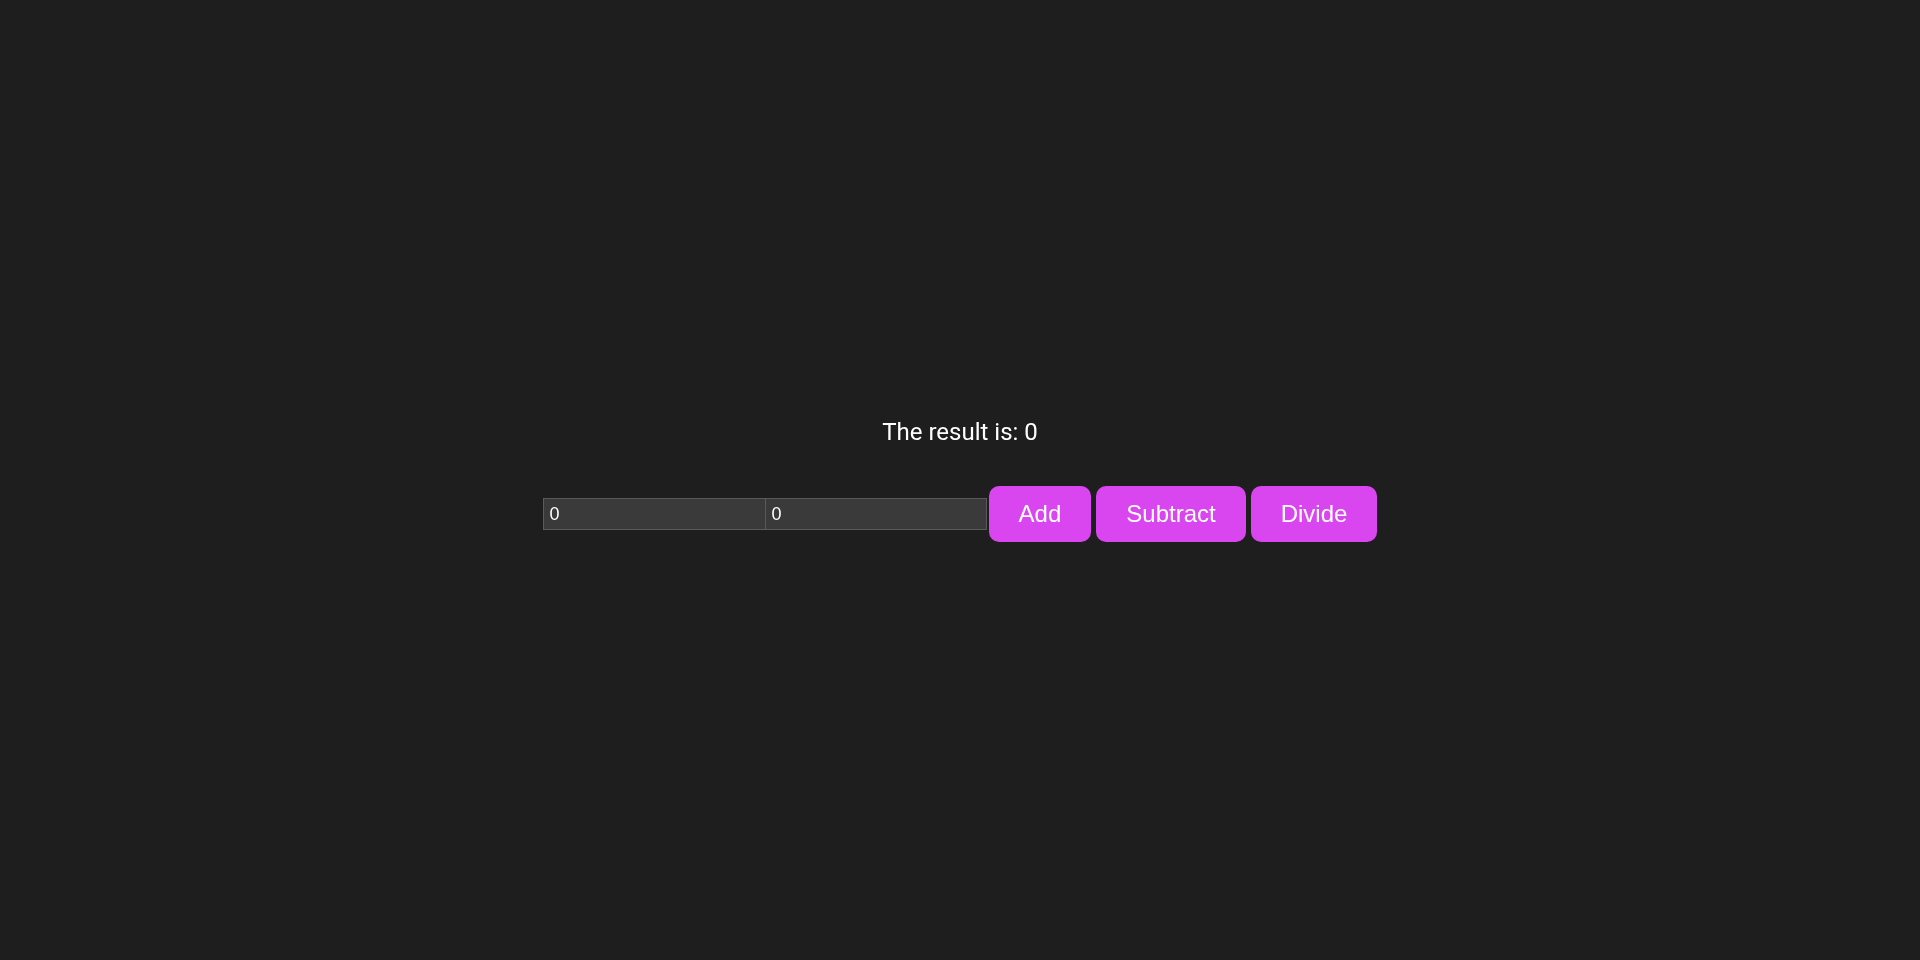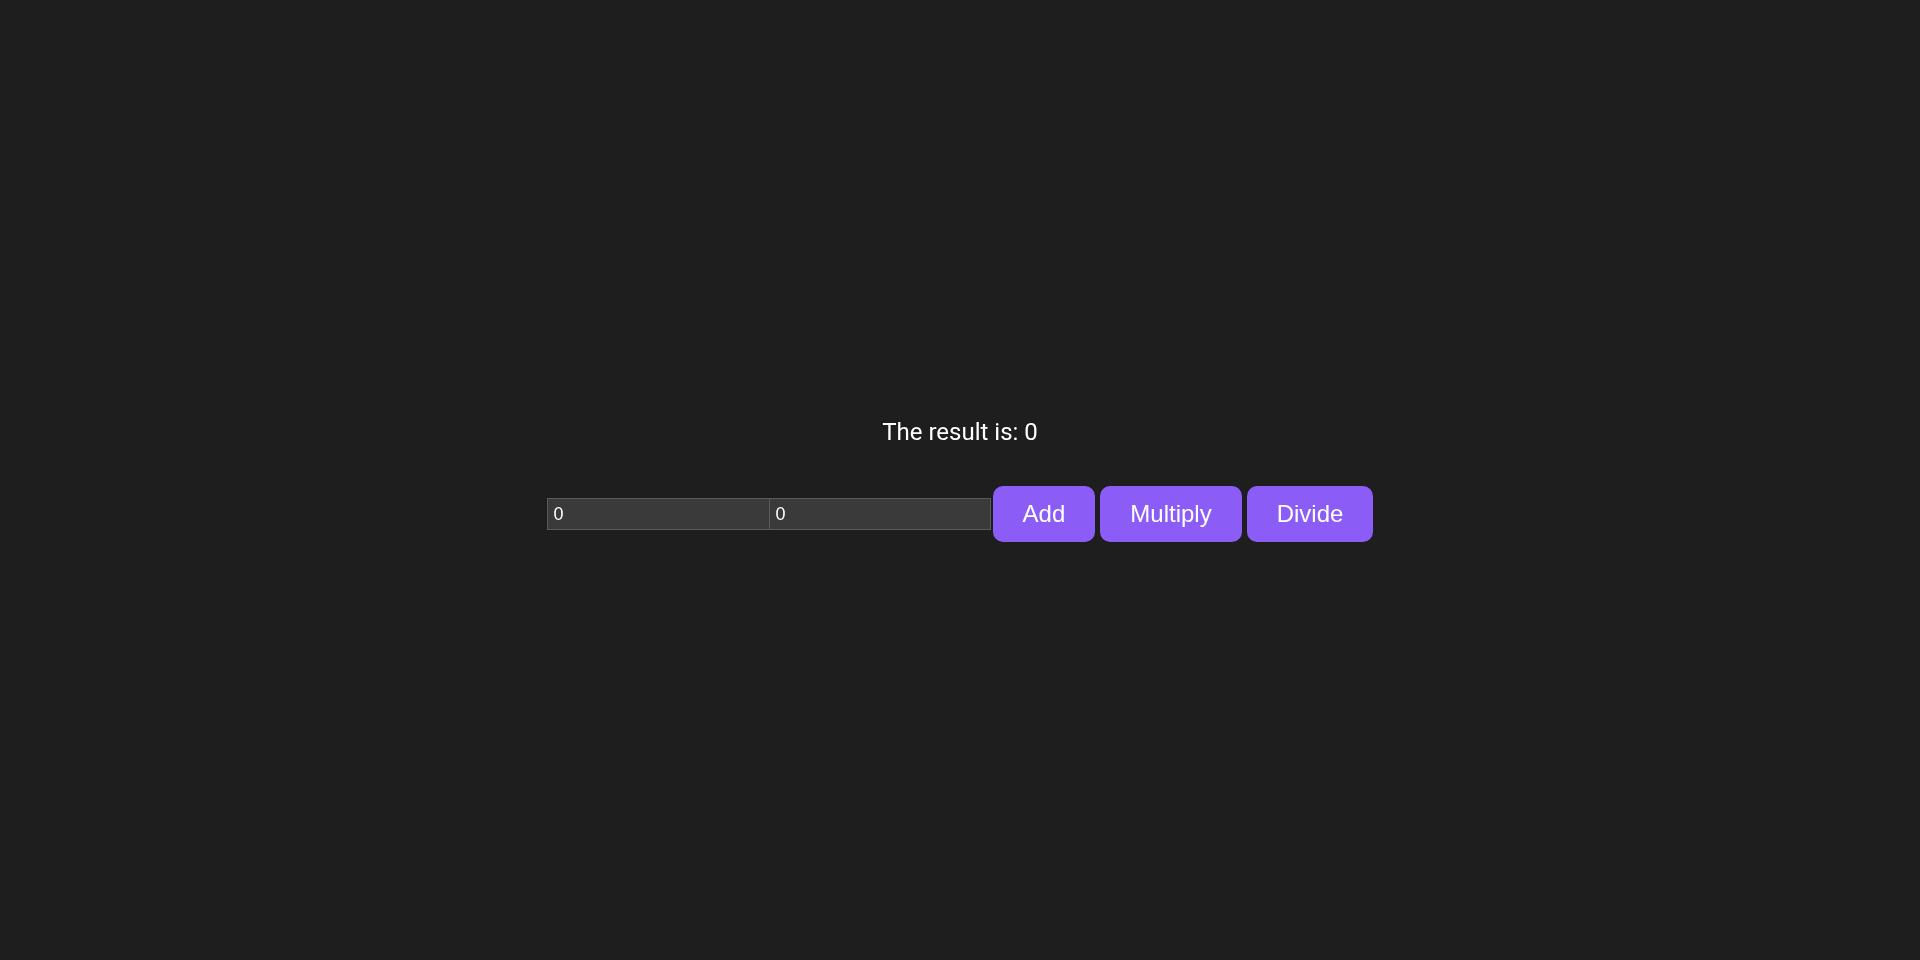--- a/index.html
+++ b/index.html
@@ -41,21 +41,21 @@
       border: 1px solid #5a5a5a;
       color: #ffffff;
       font-size: 18px;
       padding: 0 6px;
       outline: none;
     }
     .number-input:first-of-type {
       border-right: none;
     }
     .btn {
-      background-color: #8b5cf6;
+      background-color: #d946ef;
       border: none;
       color: #ffffff;
       font-size: 24px;
       font-weight: 400;
       padding: 14px 30px;
       border-radius: 10px;
       cursor: pointer;
       margin-left: 5px;
     }
     .btn:first-of-type {
@@ -66,16 +66,16 @@
 <body>
 
 <div class="container">
   <div class="result-text">
     <span>The result is: </span><span>0</span>
   </div>
   <div class="controls-row">
     <input type="text" class="number-input" value="0" style="">
     <input type="text" class="number-input" value="0" style="">
     <button class="btn">Add</button>
-    <button class="btn">Multiply</button>
+    <button class="btn">Subtract</button>
     <button class="btn">Divide</button>
   </div>
 </div>
 
 </body></html>

